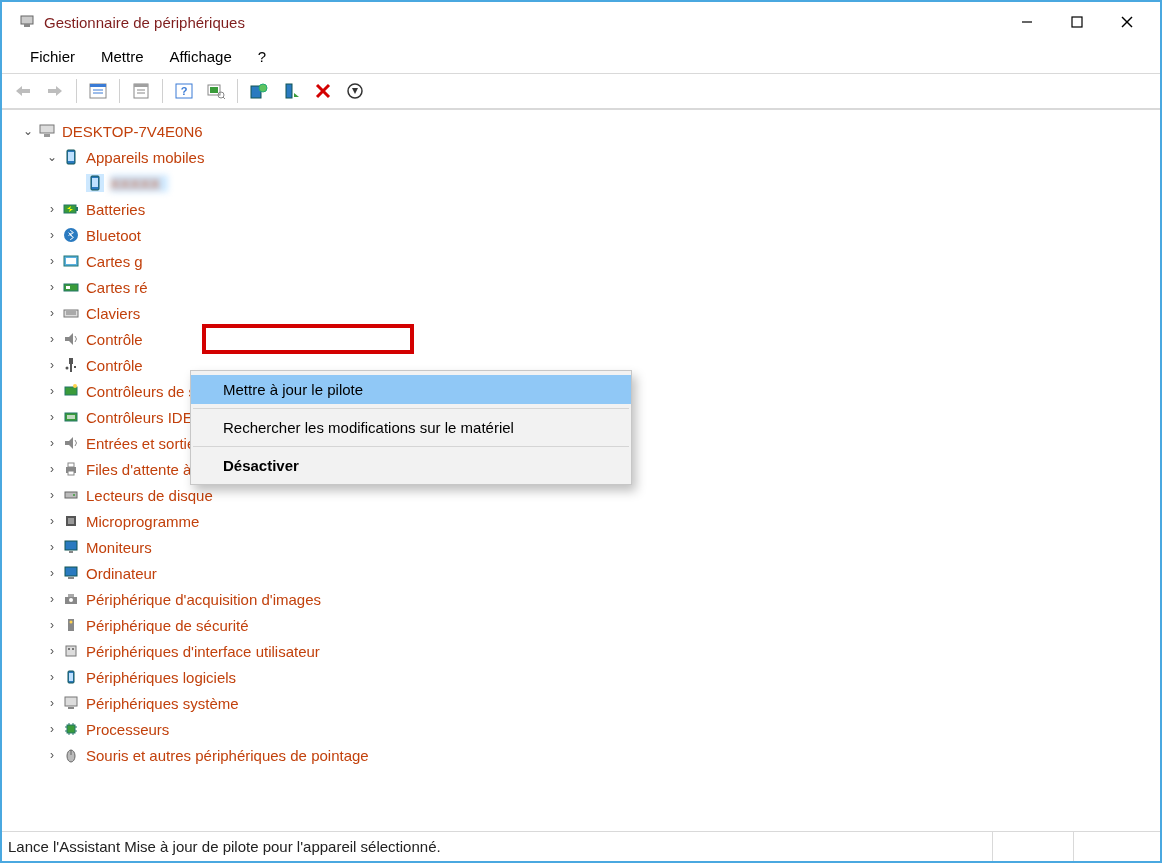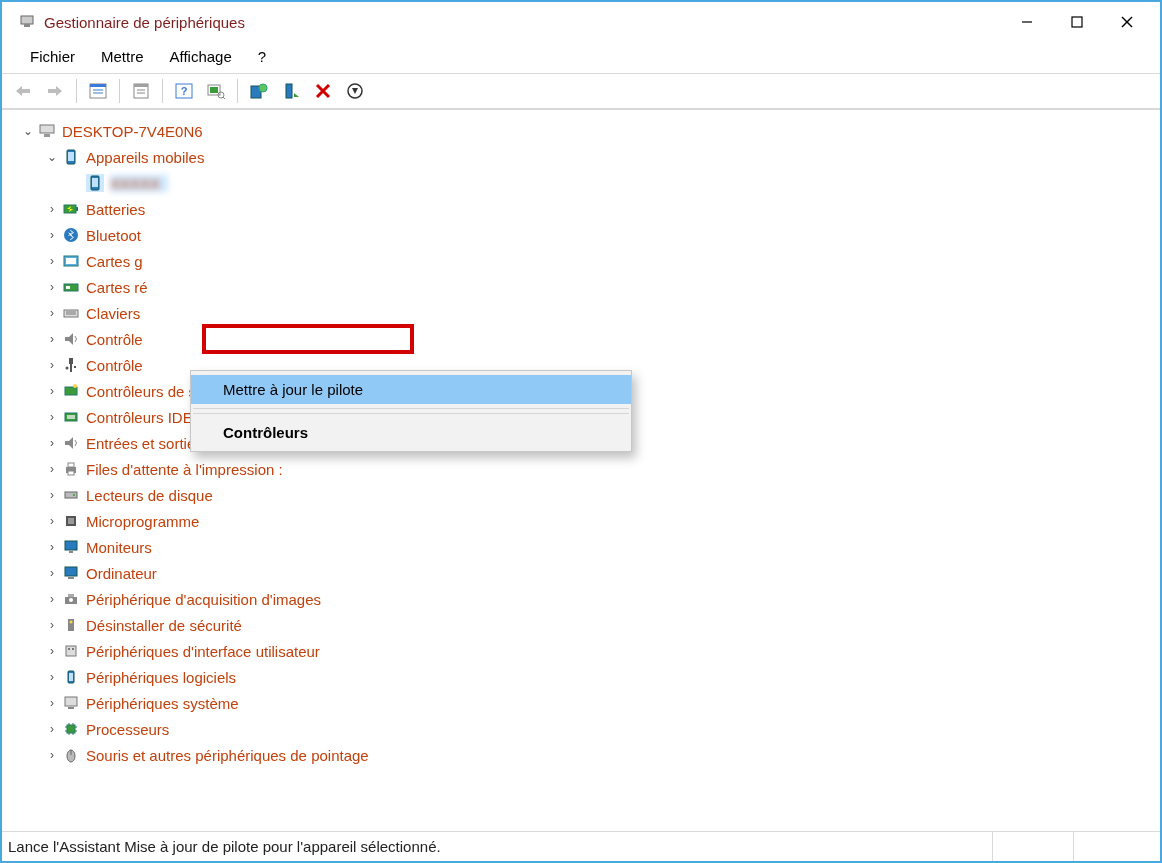--- a/index.html
+++ b/index.html
@@ -353,21 +353,21 @@
             <span class="label">Périphérique d'acquisition d'images</span>
           </div>
         <div class="row">
             <span class="arrow">›</span>
             <span class="icon">
               <svg width="16" height="16">
                 <rect x="5" y="2" width="6" height="12" fill="#888"></rect>
                 <circle cx="8" cy="5" r="1.5" fill="#ffd24d"></circle>
               </svg>
             </span>
-            <span class="label">Désinstaller de sécurité</span>
+            <span class="label">Périphérique de sécurité</span>
           </div>
         <div class="row">
             <span class="arrow">›</span>
             <span class="icon">
               <svg width="16" height="16">
                 <rect x="3" y="3" width="10" height="10" fill="#ddd" stroke="#777"></rect>
                 <rect x="5" y="5" width="2" height="2" fill="#777"></rect>
                 <rect x="9" y="5" width="2" height="2" fill="#777"></rect>
               </svg>
             </span>
@@ -419,22 +419,23 @@
               </svg>
             </span>
             <span class="label">Souris et autres périphériques de pointage</span>
           </div>
       </div>
     </div>
 
     <div class="context-menu">
       <div class="cm-item active">Mettre à jour le pilote</div>
       <div class="cm-sep"></div>
+      <div class="cm-item">Rechercher les modifications sur le matériel</div>
       <div class="cm-sep"></div>
-      <div class="cm-item bold">Contrôleurs</div>
+      <div class="cm-item bold">Désactiver</div>
     </div>
     <div class="highlight-box"></div>
   </div>
 
   <div class="statusbar">
     <span class="cell1">Lance l'Assistant Mise à jour de pilote pour l'appareil sélectionné.</span>
     <span class="cellsep"></span>
     <span class="cellsep"></span>
   </div>
 

